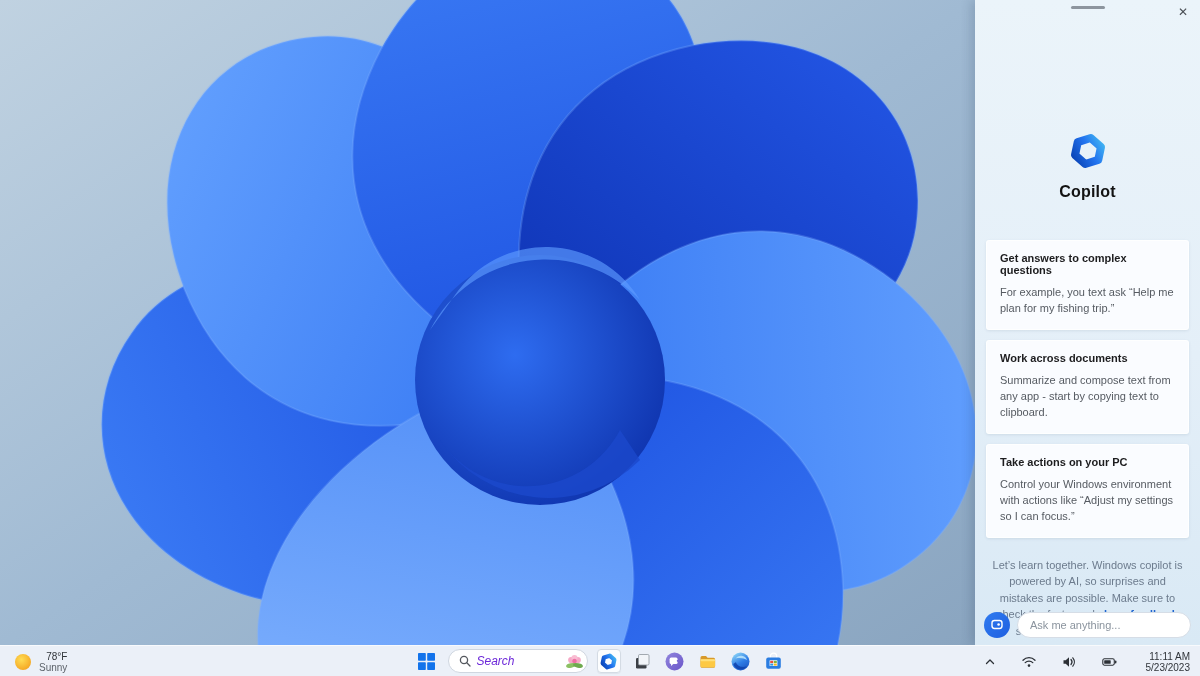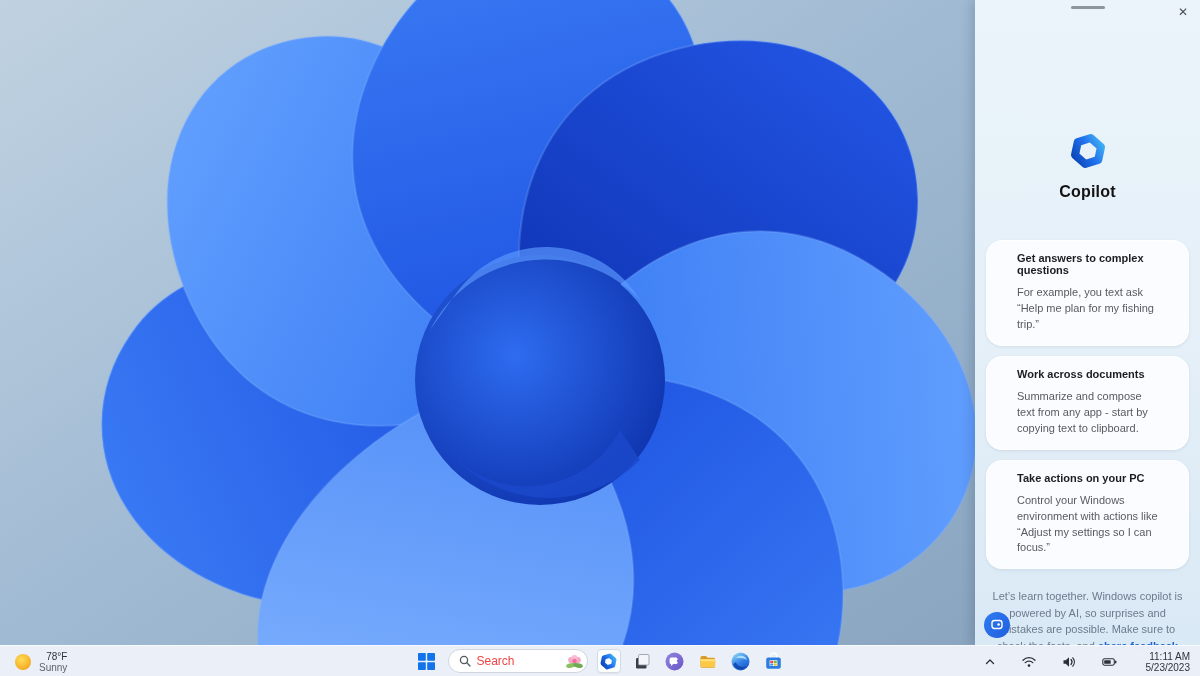--- a/index.html
+++ b/index.html
@@ -18,21 +18,21 @@
   .drag-handle { position:absolute; top:6px; left:50%; transform:translateX(-50%);
     width:34px; height:3px; border-radius:2px; background:#8d959e; }
   .close-btn { position:absolute; top:3px; right:8px; width:18px; height:18px;
     display:flex; align-items:center; justify-content:center;
     font-size:12px; color:#4a4f55; cursor:pointer; }
   .brand { display:flex; flex-direction:column; align-items:center; padding-top:132px; }
   .brand-title { margin-top:13px; font-size:16px; font-weight:700; color:#121212; letter-spacing:.2px; }
 
   .cards { margin-top:39px; }
   .card { background:rgba(252,253,255,.92); border:1px solid rgba(255,255,255,.7);
-    border-radius:16px; padding:11px 30px 12px; margin-bottom:10px;
+    border-radius:3px; padding:11px 13px 12px; margin-bottom:10px;
     box-shadow:0 1px 3px rgba(40,60,90,.10); }
   .card h3 { font-size:11px; font-weight:700; color:#1d1d1f; margin-bottom:9px; }
   .card p { font-size:11px; color:#565b62; line-height:1.45; }
 
   .disclaimer { margin-top:19px; padding:0 4px; text-align:center;
     font-size:11px; line-height:1.5; color:#6c7b8d; }
   .disclaimer .link { color:#2065cf; font-weight:700; cursor:pointer; }
 
   .ask-row { position:absolute; left:9px; right:9px; bottom:7px;
     display:flex; align-items:center; gap:7px; }
@@ -55,21 +55,21 @@
   .weather-cond { font-size:10px; color:#5d636b; line-height:11px; }
 
   .center-apps { margin:0 auto; display:flex; align-items:center; gap:9px; height:31px; }
   .tb-icon { width:24px; height:24px; border-radius:4px; display:flex;
     align-items:center; justify-content:center; cursor:pointer; }
   .tb-icon.active { background:rgba(255,255,255,.85); border:1px solid #d4dbe4;
     box-shadow:0 1px 1px rgba(0,0,0,.05); }
   .search-pill { width:140px; height:24px; background:#fff; border:1px solid #cfd6e0;
     border-radius:12px; display:flex; align-items:center; gap:6px;
     padding:0 3px 0 10px; cursor:pointer; }
-  .search-label { font-size:12px; color:#ef4444; flex:1; }
+  .search-label { font-size:12px; color:#6d28d9; flex:1;font-style:italic; }
 
   .tray { position:absolute; right:6px; top:0; height:31px;
     display:flex; align-items:center; gap:20px; }
   .tray-btn { display:flex; align-items:center; justify-content:center;
     padding:0 3px; height:24px; cursor:pointer; }
   .clock { text-align:right; font-size:10px; color:#30343a; line-height:11px;
     padding:0 4px 0 6px; cursor:pointer; }
 </style>
 </head>
 <body>
@@ -158,20 +158,21 @@
 
     <div class="disclaimer"><span>Let’s learn together. Windows copilot is powered by AI, so surprises and mistakes are possible. Make sure to check the facts, and </span><span class="link">share feedback</span><span> so we can learn and improve!</span></div>
 
     <div class="ask-row">
       <div class="copilot-avatar">
         <svg width="14" height="14" viewBox="0 0 14 14">
           <rect x="2" y="2.5" width="10" height="8" rx="2.4" fill="none" stroke="#ffffff" stroke-width="1.4"></rect>
           <circle cx="8.6" cy="6.5" r="1.3" fill="#ffffff"></circle>
         </svg>
       </div>
+      <input class="ask-input" type="text" placeholder="Ask me anything..." style="">
     </div>
   </div>
 
   <div class="taskbar">
 
     <div class="weather">
       <svg width="18" height="18" viewBox="0 0 18 18">
         <defs>
           <radialGradient id="sung" cx="0.4" cy="0.35" r="0.75">
             <stop offset="0" stop-color="#ffdd55"></stop>

